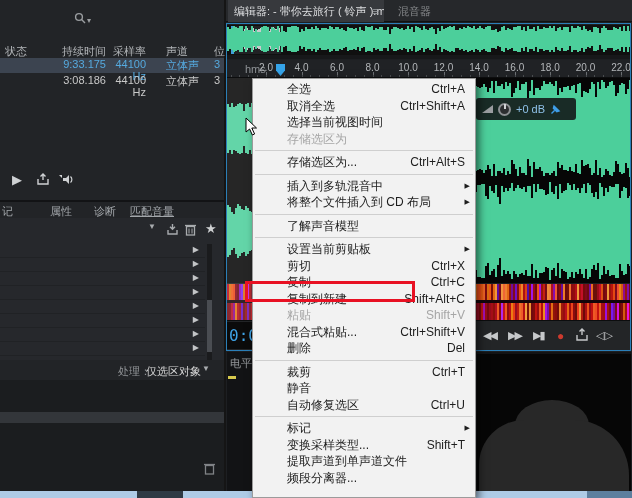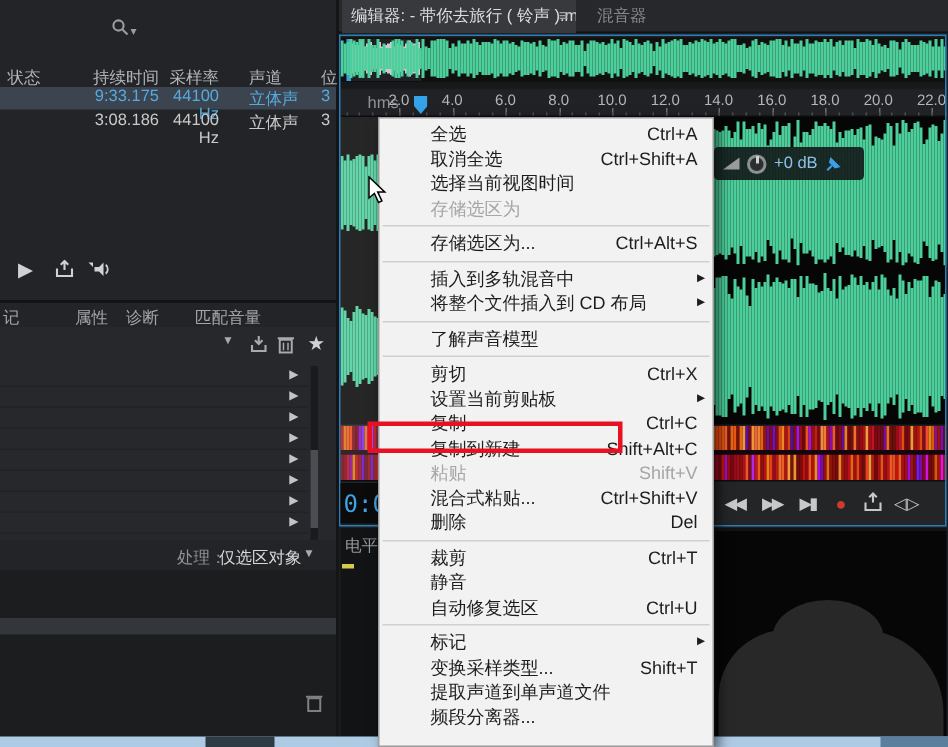--- a/index.html
+++ b/index.html
@@ -132,22 +132,22 @@
       <svg class="abs" style="left:58px;top:3px" width="16" height="13">
         <path d="M1 2 l3 3 v-3 z" fill="#cfd1d3"></path>
         <path d="M5 5 h3 l3-3 v9 l-3-3 h-3 z" fill="#cfd1d3"></path>
         <path d="M12.5 3.5 a4 4 0 0 1 0 6" fill="none" stroke="#cfd1d3" stroke-width="1.2"></path>
       </svg>
     </div>
 
     <div class="ltabs" id="left-tabs">
         <span class="ltab" style="left: 2px;">记</span>
         <span class="ltab" style="left: 50px;">属性</span>
-        <span class="ltab" style="left: 84px;">诊断</span>
-        <span class="ltab" style="left: 130px;">匹配音量</span>
+        <span class="ltab" style="left: 94px;">诊断</span>
+        <span class="ltab" style="left: 130px; text-decoration: underline;">匹配音量</span>
       </div>
 
     <div class="rack">
       <div class="rack-icons">
         <span class="abs" style="left:148px;font-size:8px">▼</span>
         <svg class="abs" style="left:166px;top:1px" width="13" height="13">
           <path d="M2 7 v4 h9 v-4" fill="none" stroke="#a8abae" stroke-width="1.4"></path>
           <path d="M6.5 1 v5 M4 3.8 L6.5 6.3 L9 3.8" fill="none" stroke="#a8abae" stroke-width="1.4"></path>
         </svg>
         <svg class="abs" style="left:185px;top:1px" width="11" height="13">
@@ -1388,22 +1388,22 @@
       <div class="menu-item"><span class="mi-label">选择当前视图时间</span></div>
       <div class="menu-item disabled"><span class="mi-label">存储选区为</span></div>
       <div class="menu-sep"></div>
       <div class="menu-item"><span class="mi-label">存储选区为...</span><span class="mi-right">Ctrl+Alt+S</span></div>
       <div class="menu-sep"></div>
       <div class="menu-item"><span class="mi-label">插入到多轨混音中</span><span class="mi-arrow">▶</span></div>
       <div class="menu-item"><span class="mi-label">将整个文件插入到 CD 布局</span><span class="mi-arrow">▶</span></div>
       <div class="menu-sep"></div>
       <div class="menu-item"><span class="mi-label">了解声音模型</span></div>
       <div class="menu-sep"></div>
+      <div class="menu-item"><span class="mi-label">设置当前剪贴板</span><span class="mi-arrow">▶</span></div>
       <div class="menu-item"><span class="mi-label">剪切</span><span class="mi-right">Ctrl+X</span></div>
-      <div class="menu-item"><span class="mi-label">设置当前剪贴板</span><span class="mi-arrow">▶</span></div>
       <div class="menu-item"><span class="mi-label">复制</span><span class="mi-right">Ctrl+C</span></div>
       <div class="menu-item"><span class="mi-label">复制到新建</span><span class="mi-right">Shift+Alt+C</span></div>
       <div class="menu-item disabled"><span class="mi-label">粘贴</span><span class="mi-right">Shift+V</span></div>
       <div class="menu-item"><span class="mi-label">混合式粘贴...</span><span class="mi-right">Ctrl+Shift+V</span></div>
       <div class="menu-item"><span class="mi-label">删除</span><span class="mi-right">Del</span></div>
       <div class="menu-sep"></div>
       <div class="menu-item"><span class="mi-label">裁剪</span><span class="mi-right">Ctrl+T</span></div>
       <div class="menu-item"><span class="mi-label">静音</span></div>
       <div class="menu-item"><span class="mi-label">自动修复选区</span><span class="mi-right">Ctrl+U</span></div>
       <div class="menu-sep"></div>

